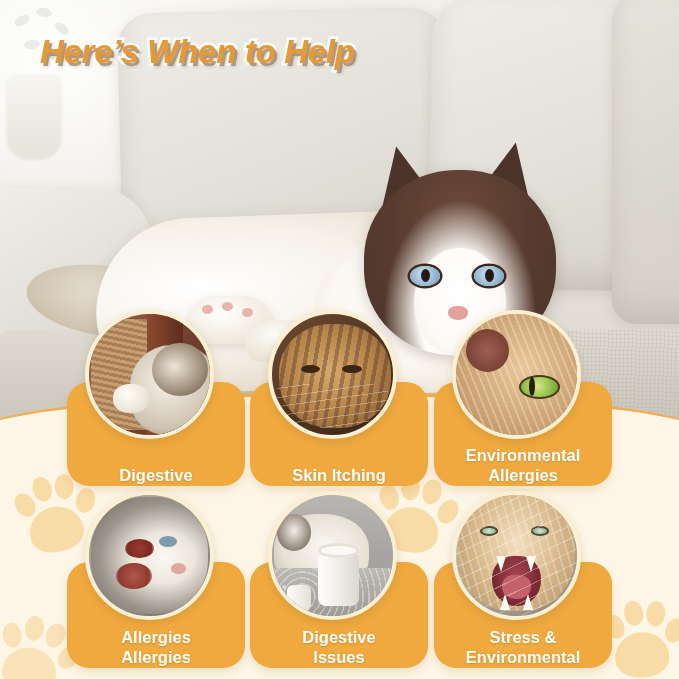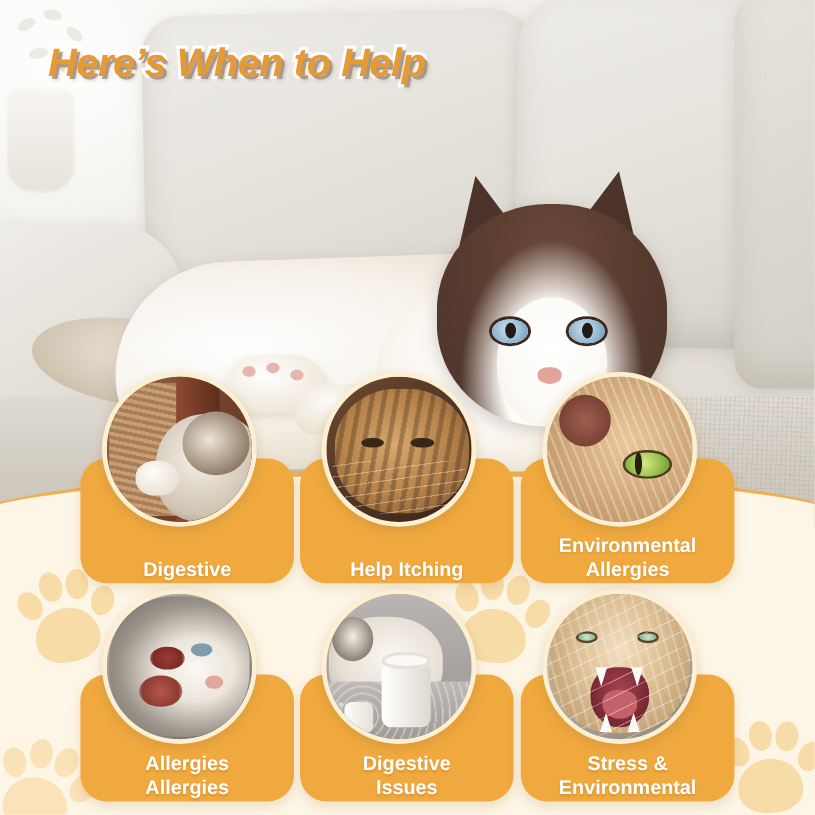--- a/index.html
+++ b/index.html
@@ -447,21 +447,21 @@
     <div class="circle k1">
       <div class="ph p1-bg"></div>
         <div class="ph p1-weave"></div>
         <div class="ph p1-post"></div>
       <div class="p1-cat"></div>
         <div class="p1-face"></div>
         <div class="p1-paw"></div>
     </div>
 
     <div class="card c2">
-      <div class="card-label">Help Itching</div>
+      <div class="card-label">Skin Itching</div>
     </div>
     <div class="circle k2">
       <div class="ph p2-bg"></div>
         <div class="p2-head"></div>
       <div class="p2-eye l"></div>
         <div class="p2-eye r"></div>
         <div class="p2-whisk"></div>
     </div>
 
     <div class="card c3">

